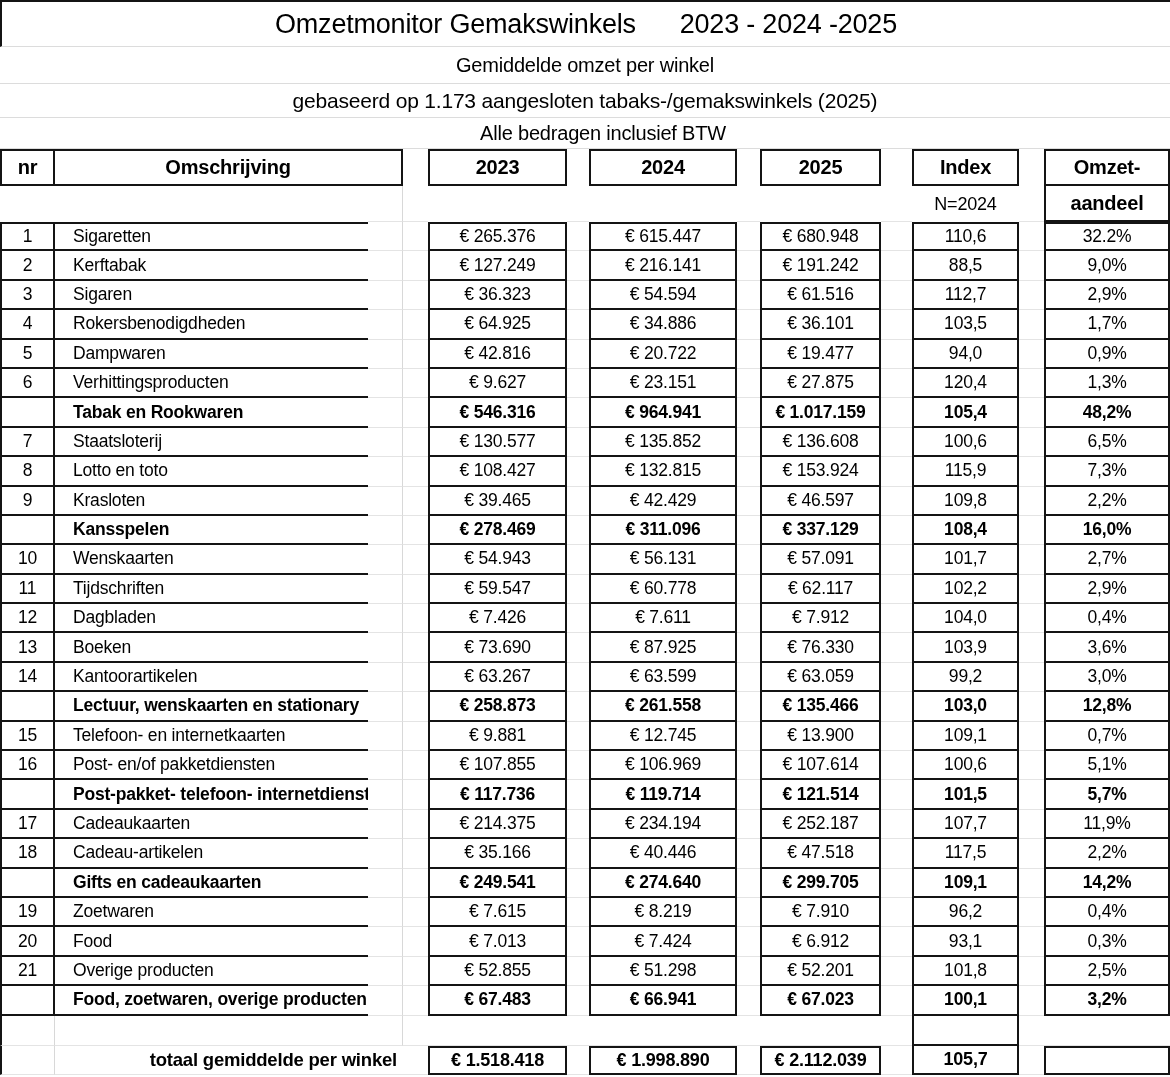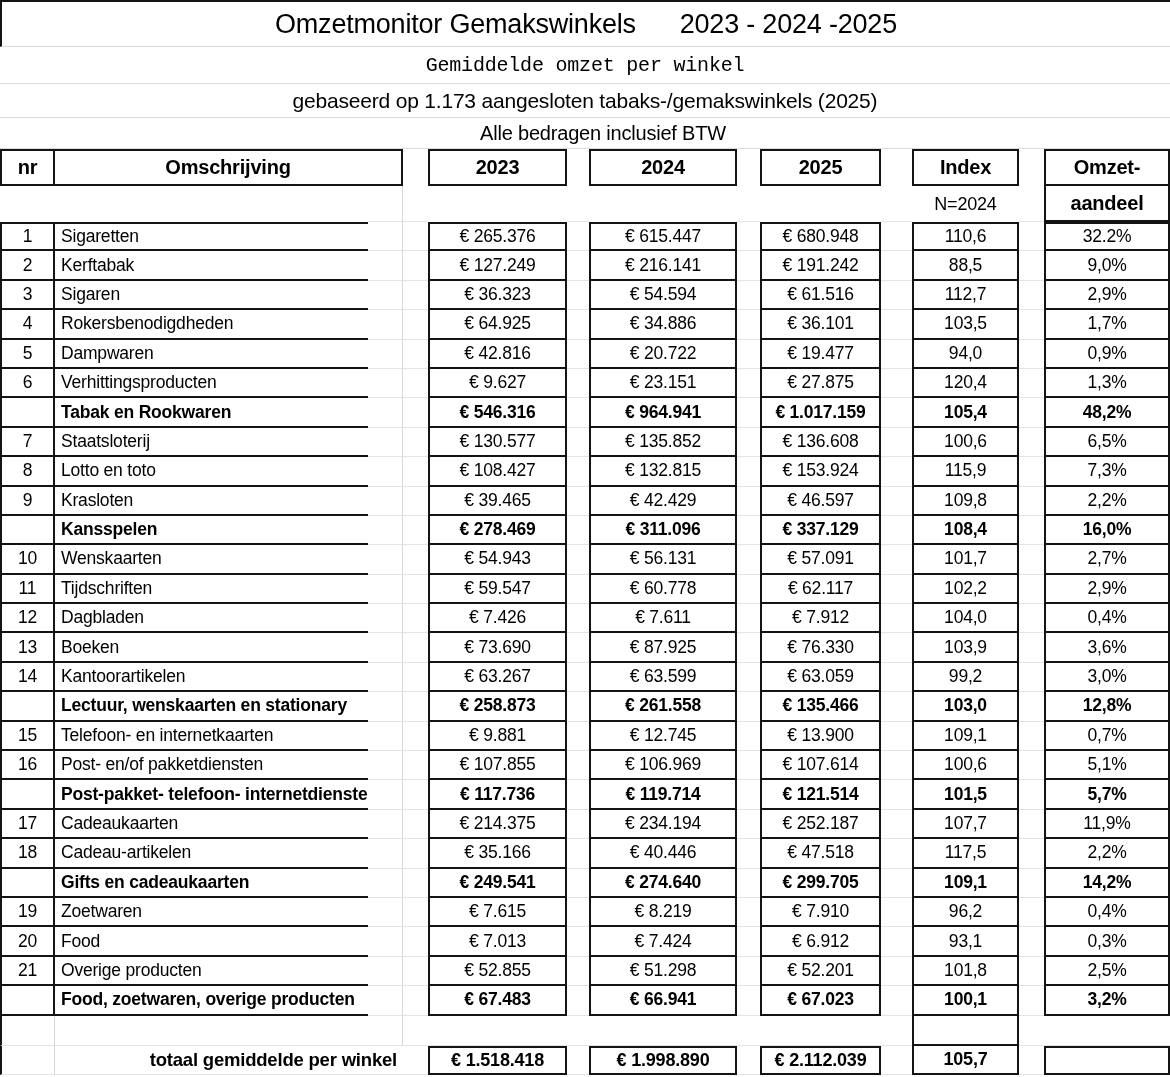--- a/index.html
+++ b/index.html
@@ -2,42 +2,42 @@
 <html><head>
 <meta charset="utf-8">
 <style>
   html,body{margin:0;padding:0;background:#fff;}
   body{font-family:"Liberation Sans","DejaVu Sans",sans-serif;color:#000;letter-spacing:-0.2px;}
   .sheet{width:1170px;height:1077px;background:#fff;border-top:2px solid #141414;overflow:hidden;}
 
   
   .trow-title{display:flex;align-items:center;justify-content:center;border-bottom:1px solid #dcdcdc;white-space:pre;}
   .t1{height:44px;font-size:27px;border-left:2px solid #141414;}
-  .t2{height:36px;font-size:20px;font-family:Liberation Mono, monospace;}
+  .t2{height:36px;font-size:20px;}
   .t3{height:33px;font-size:21px;}
   .t4{height:30px;font-size:20px;padding-left:36px;}
 
   
   .trow{display:grid;grid-template-columns:55px 313px 35px 25px 139px 22px 148px 23px 121px 31px 107px 25px 126px;}
   .cell{display:flex;align-items:center;justify-content:center;box-sizing:border-box;overflow:visible;}
 
   .header-row{height:37px;font-size:20px;font-weight:bold;}
   .hdr-box{border:2px solid #141414;}
   .hdr-desc{border-left:none;}
 
   .subheader-row{height:36px;}
   .subheader-row .idx-note{font-size:18px;}
   .subheader-row .share-box{font-size:20px;font-weight:bold;border-left:2px solid #141414;border-right:2px solid #141414;border-bottom:2px solid #141414;}
   .subheader-row .sp{border-bottom:1px solid #e4e4e4;}
   .subheader-row .sp1{border-right:1px solid #d8d8d8;}
 
   .data-row{height:29.4px;font-size:17.5px;}
   .boxed{border-left:2px solid #141414;border-right:2px solid #141414;border-bottom:2px solid #141414;}
   .desc{border-bottom:2px solid #141414;justify-content:flex-start;}
-  .desc .desc-text{padding-left:6px;white-space:nowrap;}
+  .desc .desc-text{padding-left:18px;white-space:nowrap;}
   .first-row .boxed,.first-row .desc{border-top:2px solid #141414;}
   .sp{border-bottom:1px solid #e4e4e4;}
   .sp1{border-right:1px solid #d8d8d8;}
   .bold-row{font-weight:bold;border-radius:10px;}
   .overflow-row .desc .desc-text{max-width:367px;overflow:hidden;}
 
   
   .plain-row{height:30px;}
   .plain-row .cell{border-bottom:1px solid #e4e4e4;}
   .plain-row .pnr{border-left:2px solid #141414;border-right:1px solid #d8d8d8;}

